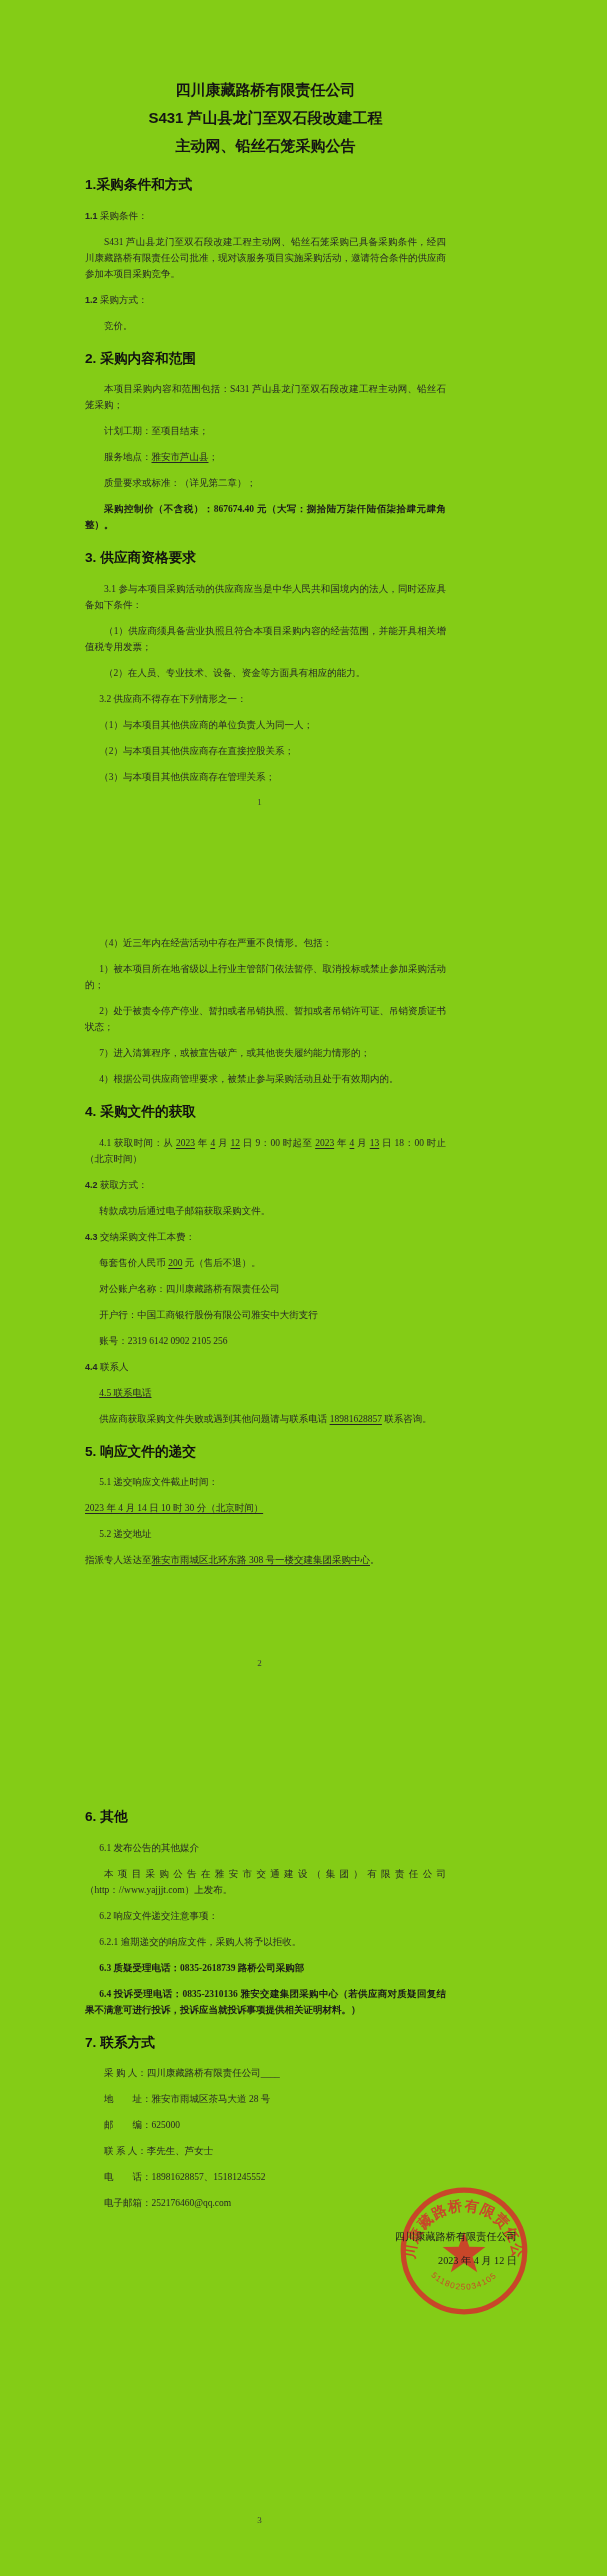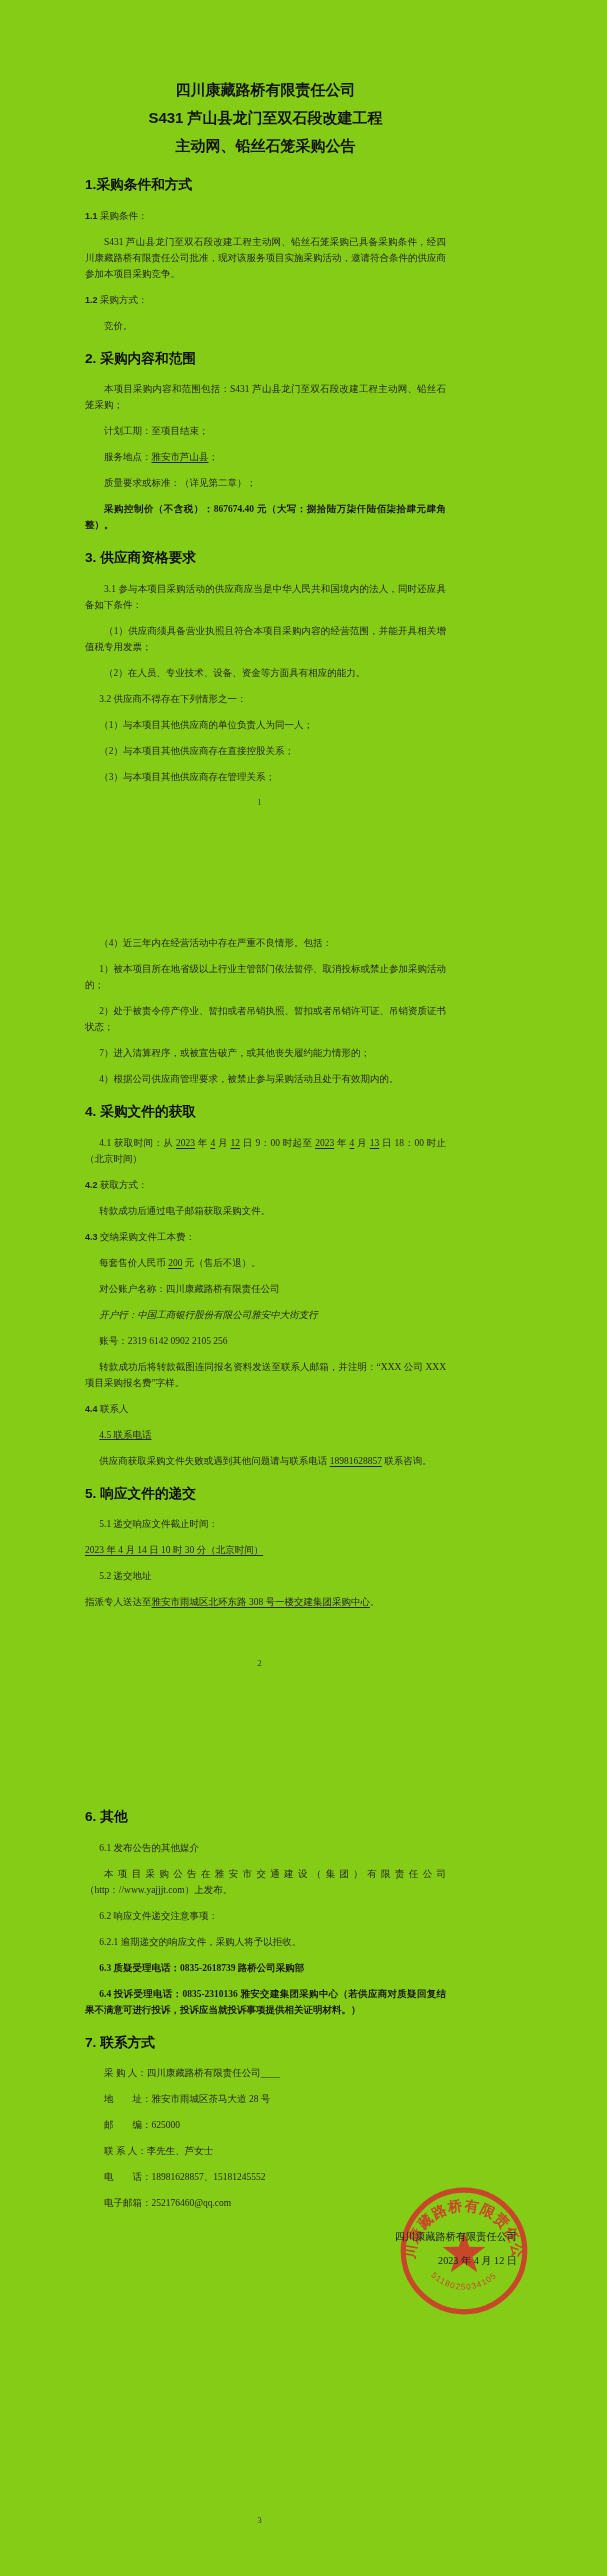--- a/index.html
+++ b/index.html
@@ -70,23 +70,22 @@
         <div class="blk para" style="text-indent: 1.5em;"><span>2）处于被责令停产停业、暂扣或者吊销执照、暂扣或者吊销许可证、吊销资质证书状态；</span></div>
         <div class="blk para" style="text-indent: 1.5em;"><span>7）进入清算程序，或被宣告破产，或其他丧失履约能力情形的；</span></div>
         <div class="blk para" style="text-indent: 1.5em;"><span>4）根据公司供应商管理要求，被禁止参与采购活动且处于有效期内的。</span></div>
         <div class="blk heading"><span>4. 采购文件的获取</span></div>
         <div class="blk para" style="text-indent: 1.5em;"><span>4.1 获取时间：从 </span><span class="u">2023</span><span> 年 </span><span class="u">4</span><span> 月 </span><span class="u">12</span><span> 日 9：00 时起至 </span><span class="u">2023</span><span> 年 </span><span class="u">4</span><span> 月 </span><span class="u">13</span><span> 日 18：00 时止（北京时间）</span></div>
         <div class="blk para"><span class="b">4.2 </span><span>获取方式：</span></div>
         <div class="blk para" style="text-indent: 1.5em;"><span>转款成功后通过电子邮箱获取采购文件。</span></div>
         <div class="blk para"><span class="b">4.3 </span><span>交纳采购文件工本费：</span></div>
         <div class="blk para" style="text-indent: 1.5em;"><span>每套售价人民币 </span><span class="u">200</span><span> 元（售后不退）。</span></div>
         <div class="blk para" style="text-indent: 1.5em;"><span>对公账户名称：四川康藏路桥有限责任公司</span></div>
-        <div class="blk para" style="text-indent: 1.5em; font-style: italic;"><span>开户行：中国工商银行股份有限公司雅安中大街支行</span></div>
+        <div class="blk para" style="text-indent: 1.5em;"><span>开户行：中国工商银行股份有限公司雅安中大街支行</span></div>
         <div class="blk para" style="text-indent: 1.5em;"><span>账号：2319 6142 0902 2105 256</span></div>
-        <div class="blk para" style="text-indent: 1.5em;"><span>转款成功后将转款截图连同报名资料发送至联系人邮箱，并注明：“XXX 公司 XXX 项目采购报名费”字样。</span></div>
         <div class="blk para"><span class="b">4.4 </span><span>联系人</span></div>
         <div class="blk para" style="text-indent: 1.5em; text-decoration: underline;"><span>4.5 联系电话</span></div>
         <div class="blk para" style="text-indent: 1.5em;"><span>供应商获取采购文件失败或遇到其他问题请与联系电话 </span><span class="u">18981628857</span><span> 联系咨询。</span></div>
         <div class="blk heading"><span>5. 响应文件的递交</span></div>
         <div class="blk para" style="text-indent: 1.5em;"><span>5.1 递交响应文件截止时间：</span></div>
         <div class="blk para"><span class="u">2023 年 4 月 14 日 10 时 30 分（北京时间）</span></div>
         <div class="blk para" style="text-indent: 1.5em;"><span>5.2 递交地址</span></div>
         <div class="blk para"><span>指派专人送达至</span><span class="u">雅安市雨城区北环东路 308 号一楼交建集团采购中心</span><span>。</span></div>
       </div>
     <div class="page-number">2</div>

